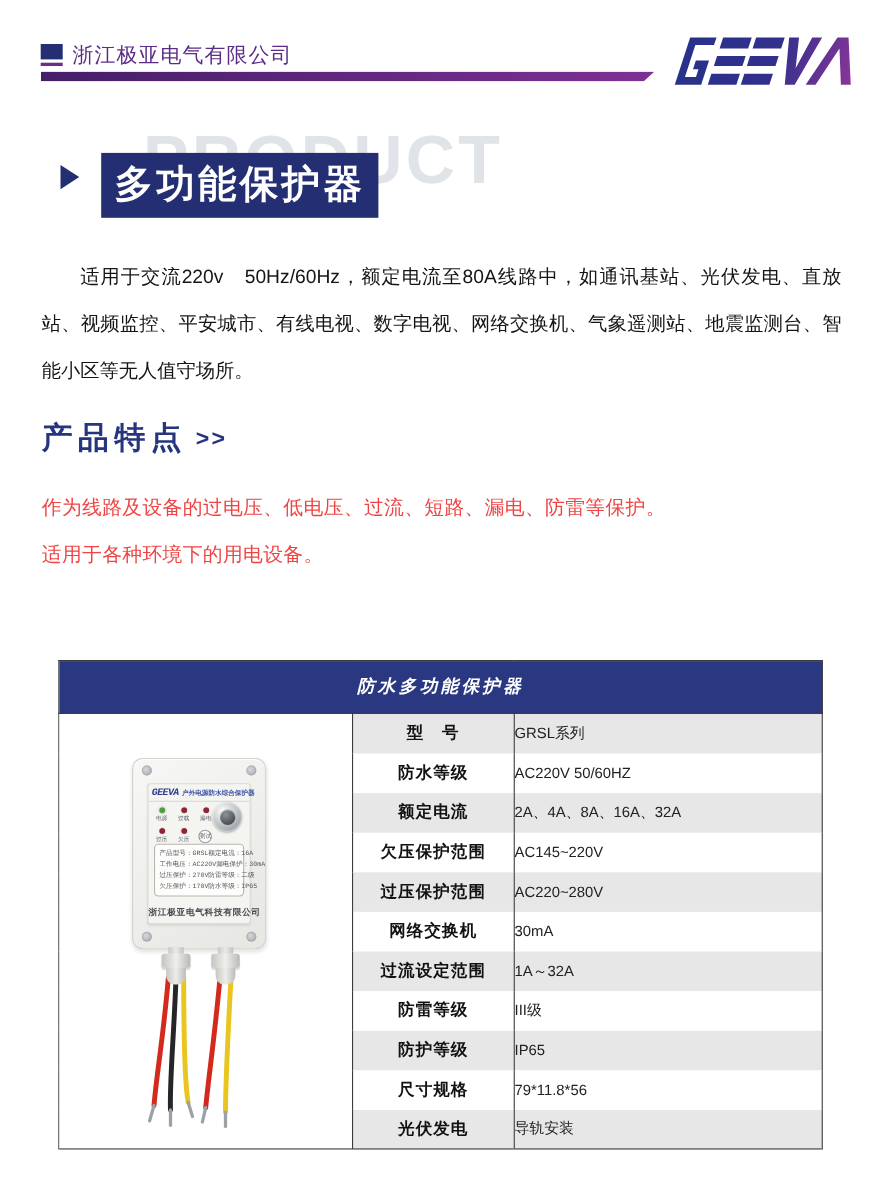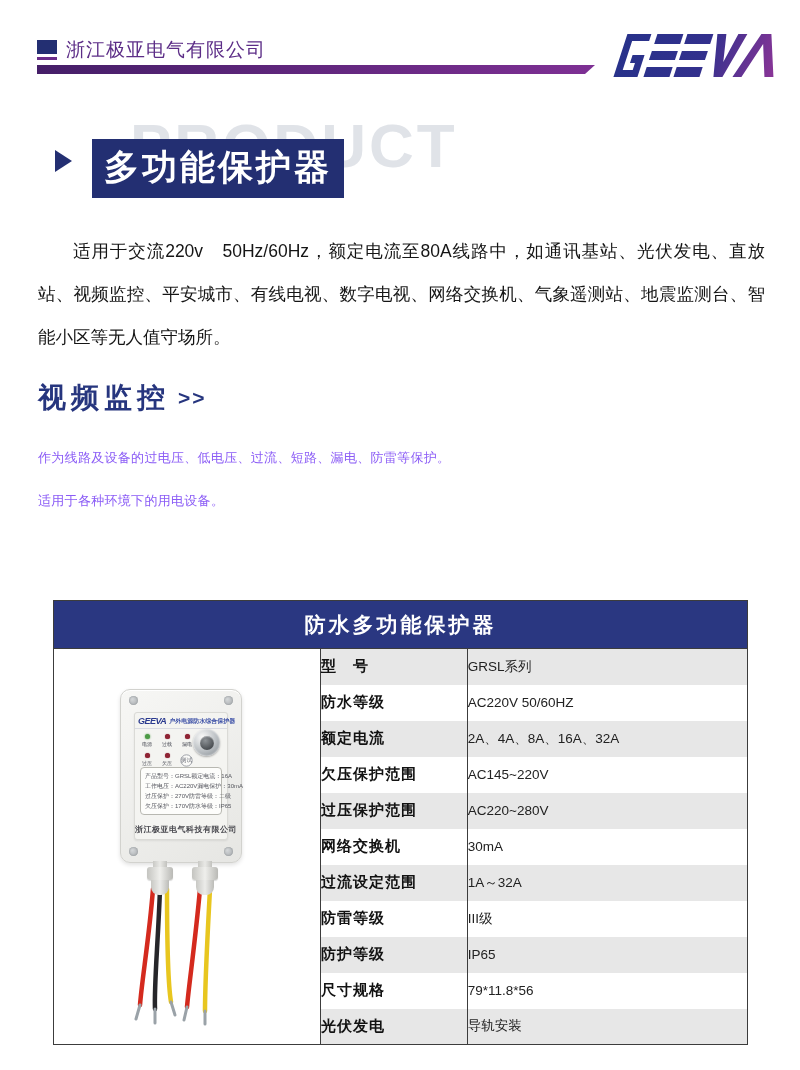--- a/index.html
+++ b/index.html
@@ -26,37 +26,37 @@
     font-size:35px; font-weight:bold; letter-spacing:3px; padding:5px 12px 7px;text-align:center; }
 
   
   .description { position:absolute; left:38px; top:230px; width:727px; font-size:17.5px;
     line-height:43px; color:#151515; text-align:justify; text-indent:2em; }
 
   
   .features-heading { position:absolute; left:38px; top:379px; color:#26357e; font-size:28px;
     font-weight:bold; letter-spacing:5px; }
   .features-arrows { font-size:21px; letter-spacing:2px; margin-left:8px; vertical-align:2px; }
-  .feature-line { position:absolute; left:38px; font-size:13px; color:#8b5cf6; letter-spacing:0.3px; }
+  .feature-line { position:absolute; left:38px; font-size:18px; color:#ef4444; letter-spacing:0.3px; }
   .feature-line.l1 { top:449px; }
   .feature-line.l2 { top:492px; }
 
   
   .spec-table { position:absolute; left:53px; top:600px; width:695px; border-collapse:collapse;
     border:1px solid #3c3c3c; }
-  .spec-table th.table-title { background:#2a3781; color:#ffffff; font-size:21px; font-weight:bold;
-    height:48px; letter-spacing:3px; border:1px solid #3c3c3c; text-align:center; }
+  .spec-table th.table-title { background:#2a3781; color:#ffffff; font-size:16px; font-weight:bold;
+    height:48px; letter-spacing:3px; border:1px solid #3c3c3c; text-align:center;font-style:italic; }
   .spec-table td { border-left:1px solid #3c3c3c; border-right:1px solid #3c3c3c; }
   .spec-table tbody tr:nth-child(odd) { background:#e7e7e7; }
   .photo-cell { width:262px; background:#ffffff !important; padding:0; position:relative; }
-  .label-cell { width:144px; height:36px; text-align:left; font-size:15px; font-weight:bold; color:#121212; letter-spacing:1px; }
+  .label-cell { width:144px; height:36px; text-align:center; font-size:15px; font-weight:bold; color:#121212; letter-spacing:1px; }
   .value-cell { width:275px; text-align:left; font-size:13.5px; color:#222222; }
 
   
-  .photo-wrap { position:absolute; left:0; top:0; width:262px; height:396px; }
+  .photo-wrap { position:absolute; left:0; top:0; width:262px; height:396px;font-family:Liberation Mono, monospace; }
   .wires { position:absolute; left:0; top:0; }
   .device-body { position:absolute; left:66px; top:40px; width:122px; height:174px;
     background:linear-gradient(145deg,#f7f7f5,#e6e6e3); border:1px solid #d2d2ce; border-radius:10px;
     box-shadow:0 2px 4px rgba(0,0,0,0.12), inset 0 1px 0 #ffffff; }
   .screw { position:absolute; width:9px; height:9px; border-radius:50%;
     background:radial-gradient(circle at 35% 35%, #d5d8da, #a7abae); box-shadow:inset 0 0 2px #8a8e91; }
   .screw.tl { left:8px; top:6px; } .screw.tr { right:8px; top:6px; }
   .screw.bl { left:8px; bottom:6px; } .screw.br { right:8px; bottom:6px; }
   .face { position:absolute; left:13px; top:22px; width:94px; height:128px;
     background:#f4f4f1; border:1px solid #dadad6; border-radius:3px; box-shadow:0 1px 2px rgba(0,0,0,0.08); }
@@ -127,21 +127,21 @@
     </g>
   </svg>
 
   <div class="watermark">PRODUCT</div>
   <div class="hero-tri"></div>
   <div class="hero-badge">多功能保护器</div>
 
   <p class="description">适用于交流220v　50Hz/60Hz，额定电流至80A线路中，如通讯基站、光伏发电、直放站、视频监控、平安城市、有线电视、数字电视、网络交换机、气象遥测站、地震监测台、智能小区等无人值守场所。</p>
 
   <div class="features-heading">
-    <span>视频监控</span><span class="features-arrows">&gt;&gt;</span>
+    <span>产品特点</span><span class="features-arrows">&gt;&gt;</span>
   </div>
   <div class="feature-line l1">作为线路及设备的过电压、低电压、过流、短路、漏电、防雷等保护。</div>
   <div class="feature-line l2">适用于各种环境下的用电设备。</div>
 
   <table class="spec-table">
     <thead>
       <tr>
         <th class="table-title" colspan="3">防水多功能保护器</th>
       </tr>
     </thead>

